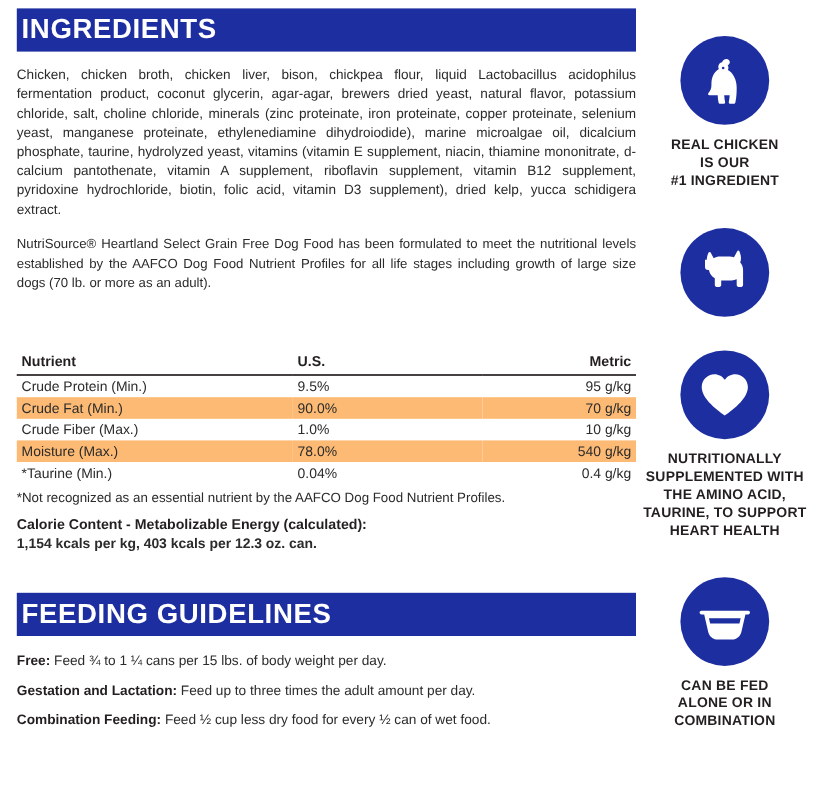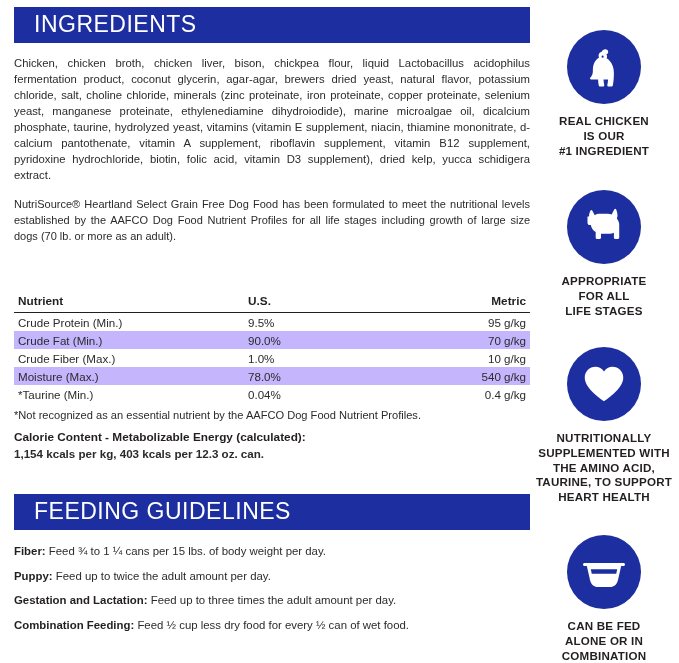--- a/index.html
+++ b/index.html
@@ -31,23 +31,23 @@
     left: 534px;
     top: 30px;
     width: 140px;
     text-align: center;
   }
   
   .band {
     background: #1d2ea0;
     color: #ffffff;
     font-size: 23px;
-    font-weight: normal;
+    font-weight: bold;
     letter-spacing: 0.5px;
-    padding: 5px 10px 7px 20px;
+    padding: 5px 10px 7px 4px;
     box-sizing: border-box;
     width: 516px;
     line-height: 1.05;
   }
   .band-ingredients { margin-top: 7px; }
   .band-guaranteed { margin-top: 0; }
   .band-feeding { margin-top: 0; }
 
   
   .ingredients-body {
@@ -78,21 +78,21 @@
     padding: 2px 4px 4px 4px;
     border-bottom: 1px solid #231f20;
     font-size: 11.8px;
   }
   table.ga th.c2, table.ga td.c2 { text-align: left; width: 120px; padding-right: 34px;}
   table.ga th.c3, table.ga td.c3 { text-align: right; width: 120px; padding-right: 4px;}
   table.ga td {
     padding: 2.5px 4px;
     color: #2b2b2b;
   }
-  table.ga tr.alt td { background: #c4b5fd; }
+  table.ga tr.alt td { background: #fdba74; }
   .ga-footnote {
     font-size: 11.1px;
     margin-top: 6px;
     color: #2b2b2b;
   }
   .calorie-title {
     font-size: 11.8px;
     font-weight: bold;
     margin-top: 9px;
     color: #231f20;
@@ -199,24 +199,21 @@
       <div class="ga-footnote">*Not recognized as an essential nutrient by the AAFCO Dog Food Nutrient Profiles.</div>
       <div class="calorie-title">Calorie Content - Metabolizable Energy (calculated):</div>
       <div class="calorie-value">1,154 kcals per kg, 403 kcals per 12.3 oz. can.</div>
     </div>
 
     <div style="height:34px"></div>
 
     <div class="band band-feeding">FEEDING GUIDELINES</div>
     <div class="feed-wrap">
       <div class="feed-line">
-        <b>Fiber:</b><span> Feed ¾ to 1 ¼ cans per 15 lbs. of body weight per day.</span>
-      </div>
-      <div class="feed-line">
-        <b>Puppy:</b><span> Feed up to twice the adult amount per day.</span>
+        <b>Free:</b><span> Feed ¾ to 1 ¼ cans per 15 lbs. of body weight per day.</span>
       </div>
       <div class="feed-line">
         <b>Gestation and Lactation:</b><span> Feed up to three times the adult amount per day.</span>
       </div>
       <div class="feed-line tight">
         <b>Combination Feeding:</b><span> Feed ½ cup less dry food for every ½ can of wet food.</span>
       </div>
 
     </div>
 
@@ -236,25 +233,20 @@
         <div>IS OUR</div>
         <div>#1 INGREDIENT</div>
       </div>
     </div>
 
     <div class="badge badge-gap-2">
       <div class="circle">
         <svg width="48" height="48" viewBox="0 0 64 64">
           <path fill="#ffffff" d="M12 18c0-3 1-6 2-8 .5-1 1.8-1 2.3 0l3.4 6.4C21.6 15 24 14.4 26.6 14.4h10.6c1.8 0 3.5.3 5 .9l3.6-6.9c.6-1.1 2-.9 2.4.2.9 2.2 1.8 5 1.8 7.6 0 1.8-.3 3.3-.9 4.6 2 2.3 3.2 5.2 3.2 8.4V46c0 1.2-.9 2.1-2.1 2.1h-2.9c-1.2 0-2.1-.9-2.1-2.1v-6.4c-1.7.8-3.6 1.3-5.6 1.3H28v5.1c0 1.2-.9 2.1-2.1 2.1H23c-1.2 0-2.1-.9-2.1-2.1v-7.4c-3.5-2-5.9-5.4-6.5-9.3h-1.3c-1.7 0-3.1-1.4-3.1-3.1V18z"></path>
         </svg>
-      </div>
-      <div class="badge-caption">
-        <div>APPROPRIATE</div>
-        <div>FOR ALL</div>
-        <div>LIFE STAGES</div>
       </div>
     </div>
 
     <div class="badge badge-gap-3">
       <div class="circle">
         <svg width="44" height="40" viewBox="0 0 64 58">
           <path fill="#ffffff" d="M32 54S4 36.4 4 19.9C4 10.6 11.2 4 19.4 4c5.3 0 9.9 2.7 12.6 6.9C34.7 6.7 39.3 4 44.6 4 52.8 4 60 10.6 60 19.9 60 36.4 32 54 32 54z"></path>
         </svg>
       </div>
       <div class="badge-caption">

